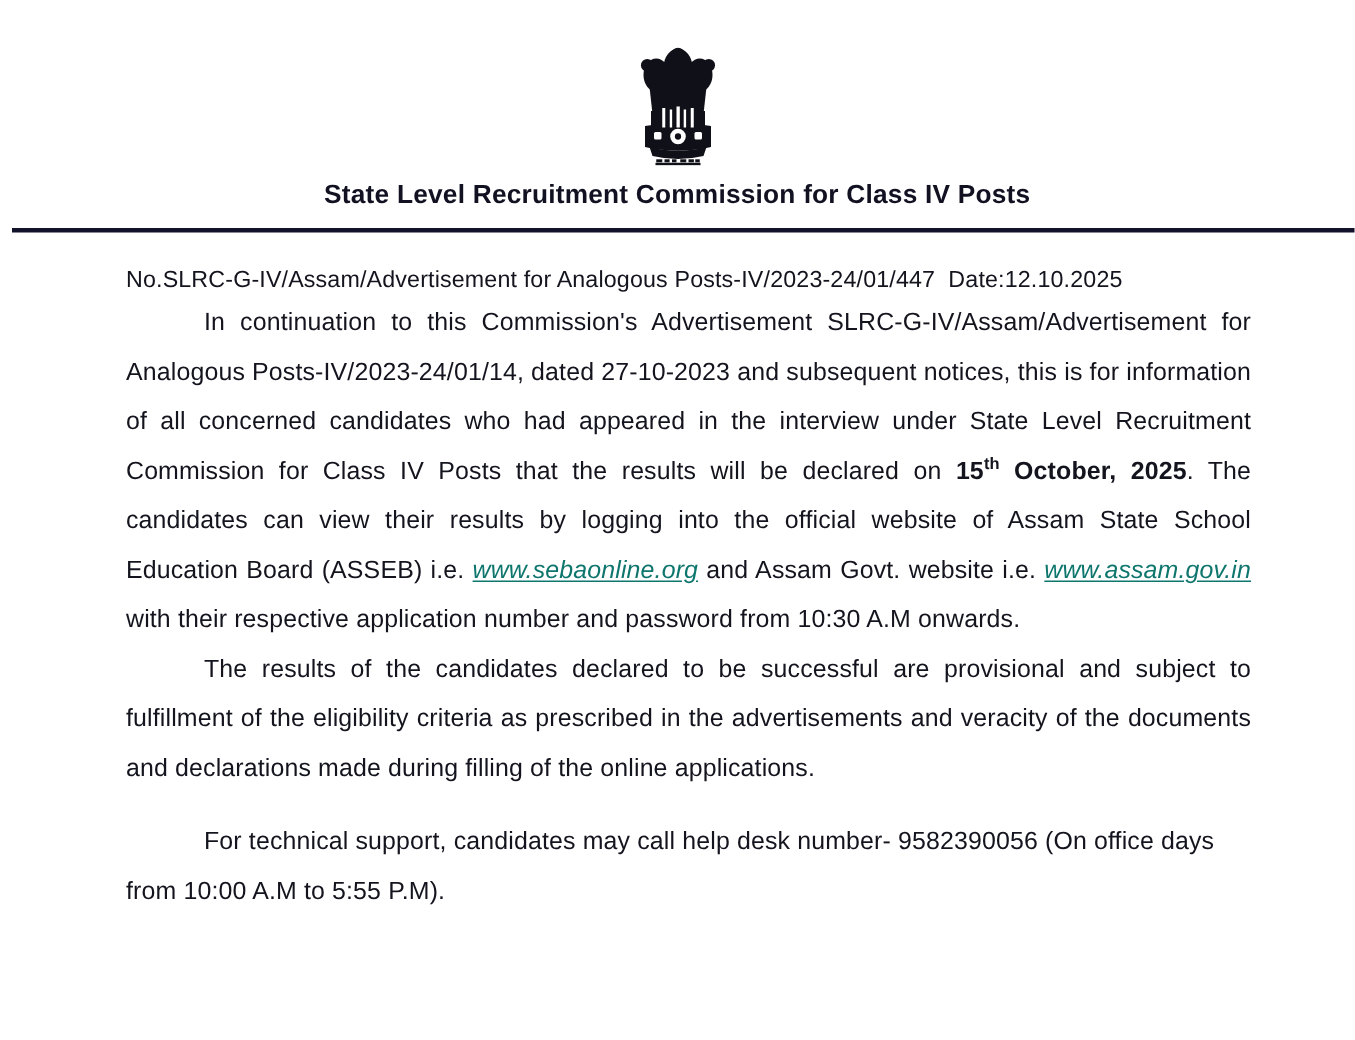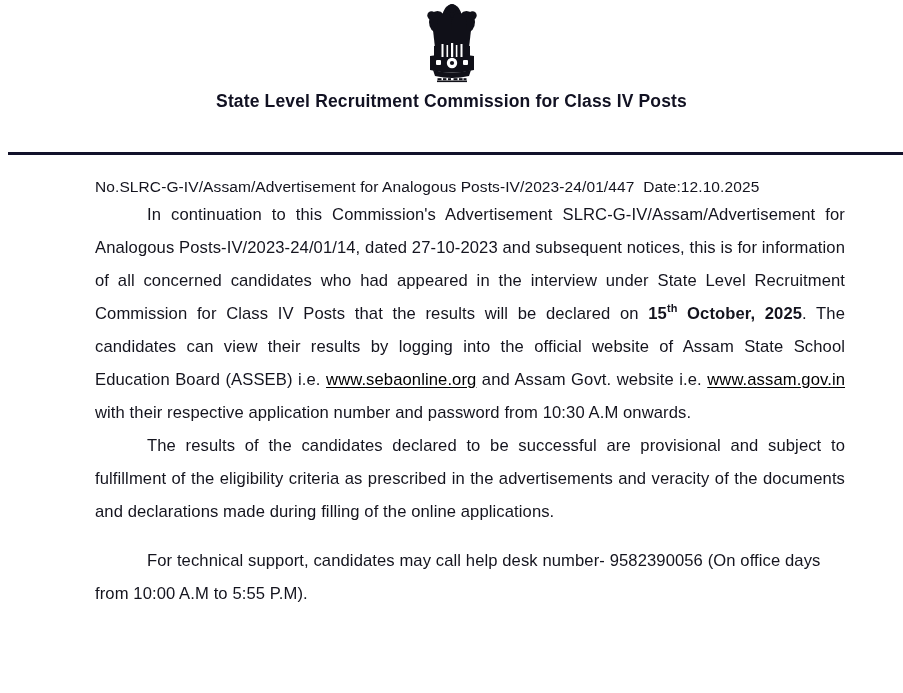--- a/index.html
+++ b/index.html
@@ -18,21 +18,21 @@
 
   .page {
     width: 903px;
     height: 693px;
     position: relative;
     background: #ffffff;
   }
 
   
   .header {
-    padding-top: 0;
+    padding-top: 28px;
     text-align: center;
   }
 
   .emblem {
     width: 70px;
     height: 86px;
     margin: 0 auto;
     display: block;
   }
 
@@ -54,21 +54,21 @@
     left: 8px;
     right: 0px;
     top: 152px;
     height: 3px;
     background: #12122a;
   }
 
   
   .body-block {
     position: absolute;
-    left: 95px;
+    left: 84px;
     top: 176px;
     width: 750px;
   }
 
   .refline {
     font-size: 15.5px;
     line-height: 22px;
     color: #14141e;
     white-space: pre;
     letter-spacing: 0.1px;
@@ -107,21 +107,22 @@
 
   p.para:last-of-type {
     text-align: left;
   }
 
   .b { font-weight: bold; }
 
   .u-link {
     text-decoration: underline;
     text-underline-offset: 2px;
-    color: #000000;
+    color: #0f766e;
+    font-style: italic;
   }
 
   sup {
     font-size: 0.66em;
     vertical-align: super;
     line-height: 0;
   }
 </style>
 </head>
 <body>

